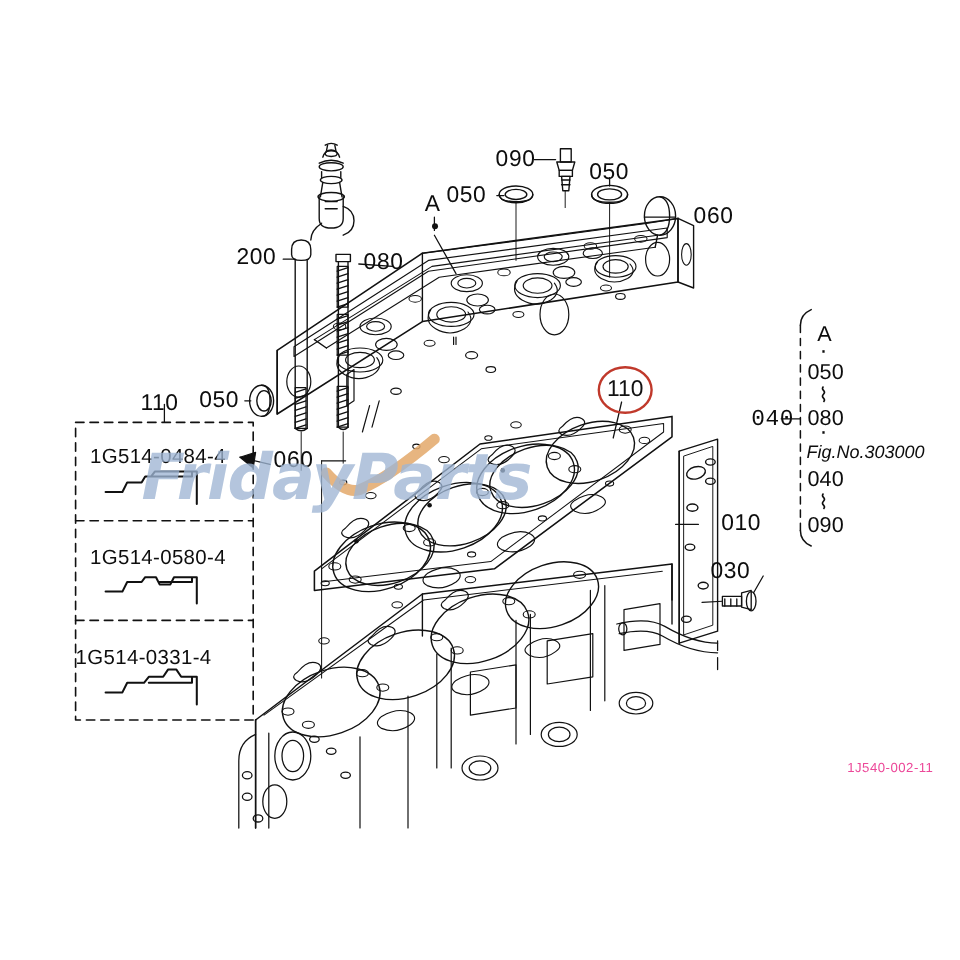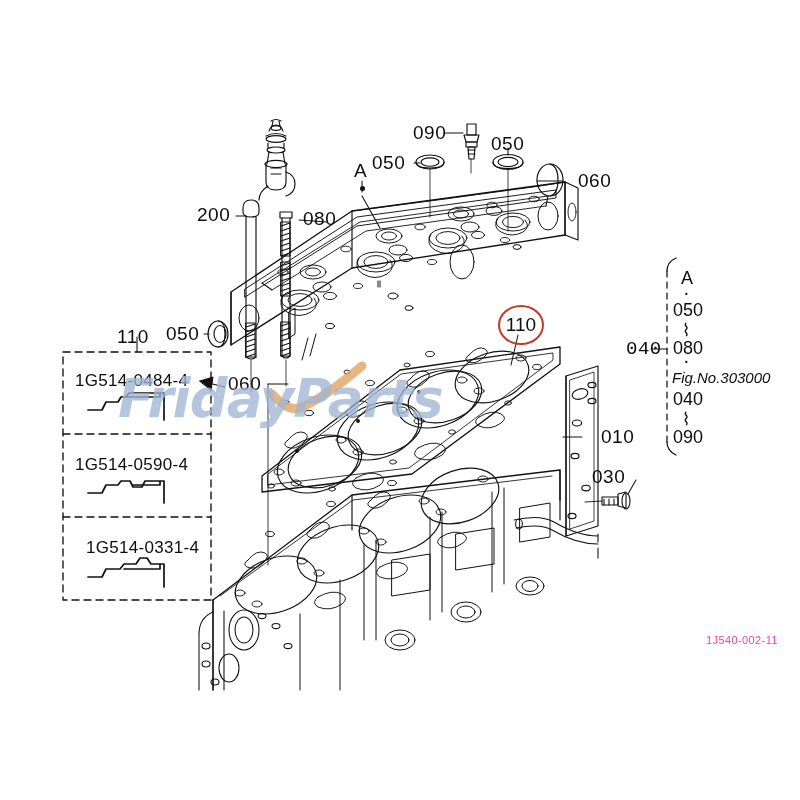--- a/index.html
+++ b/index.html
@@ -387,22 +387,22 @@
   <div class="lbl" style="left:626px;top:338px;font-family:Liberation Mono, monospace;">040</div>
   <div class="lbl" style="left:601px;top:426px;text-align:right;">010</div>
   <div class="lbl" style="left:592px;top:466px;">030</div>
 
   <div class="badge" style="left:498px;top:305px;">110</div>
 
   <div class="mark-a" style="left:354px;top:160px;">A</div>
   <div class="dot" style="left:360px;top:186px;"></div>
 
   <div class="partno" style="left:75px;top:371px;">1G514-0484-4</div>
-  <div class="partno" style="left:75px;top:455px;">1G514-0590-4</div>
-  <div class="partno" style="left:86px;top:538px;">1G514-0331-4</div>
+  <div class="partno" style="left:75px;top:455px;">1G514-0580-4</div>
+  <div class="partno" style="left:63px;top:538px;">1G514-0331-4</div>
 
   <div class="colcell" style="left:681px;top:268px;">A</div>
   <div class="colcell" style="left:683px;top:288px;font-size:20px;line-height:8px;">·</div>
   <div class="colcell" style="left:673px;top:300px;">050</div>
   <div class="colcell tilde" style="left:682px;top:320px;">⌇</div>
   <div class="colcell" style="left:673px;top:338px;">080</div>
   <div class="colcell" style="left:683px;top:356px;font-size:20px;line-height:8px;">·</div>
   <div class="colcell" style="left:672px;top:369px;font-size:15px;font-style:italic;">Fig.No.303000</div>
   <div class="colcell" style="left:673px;top:389px;">040</div>
   <div class="colcell tilde" style="left:682px;top:409px;">⌇</div>

